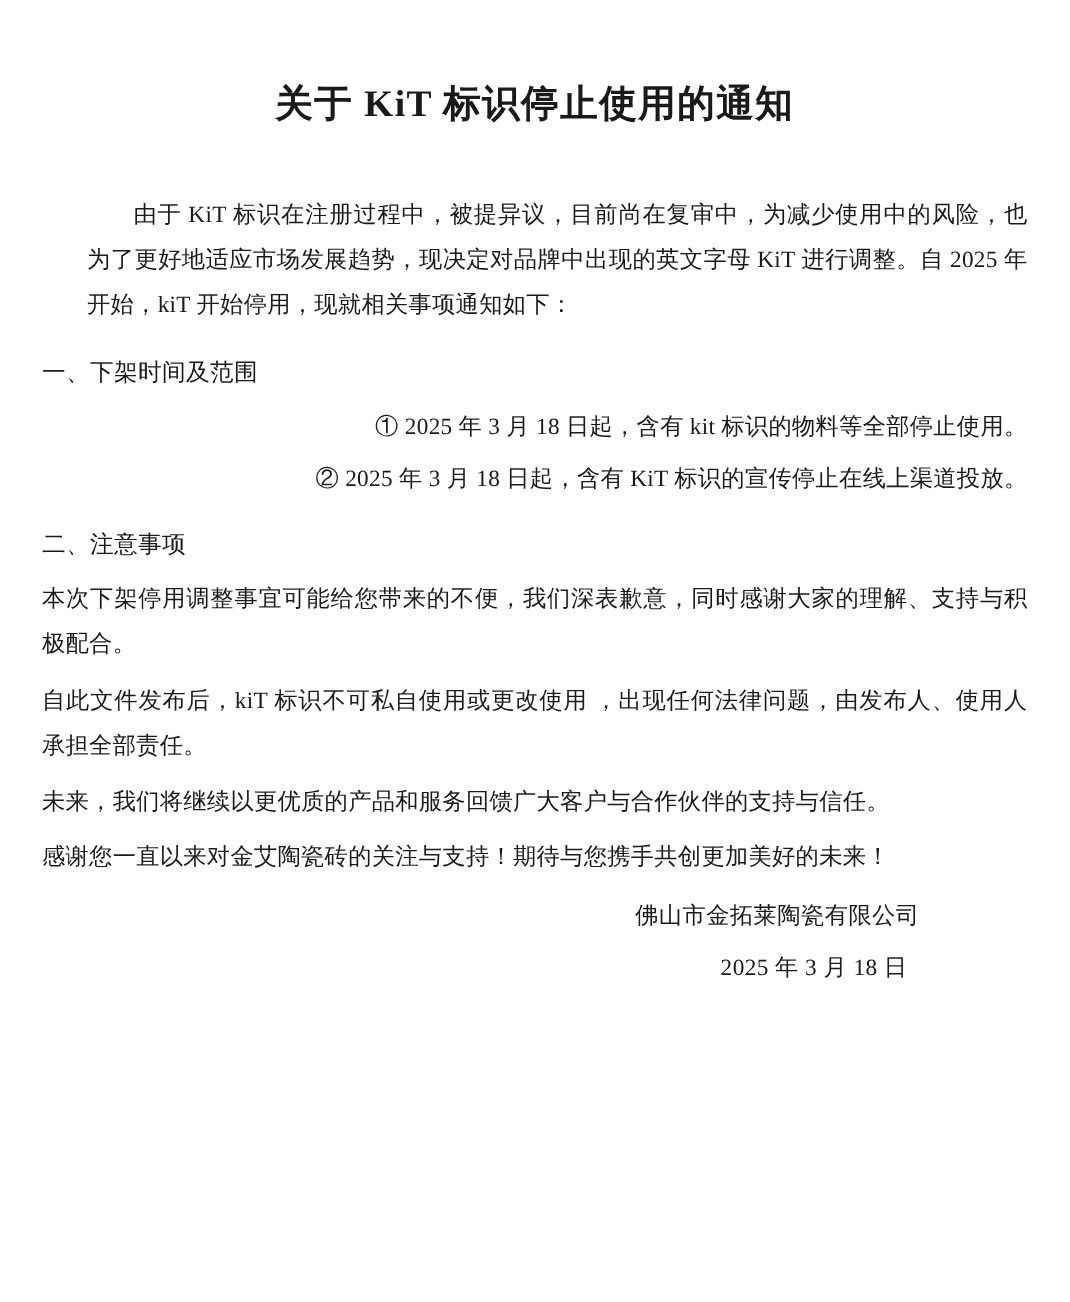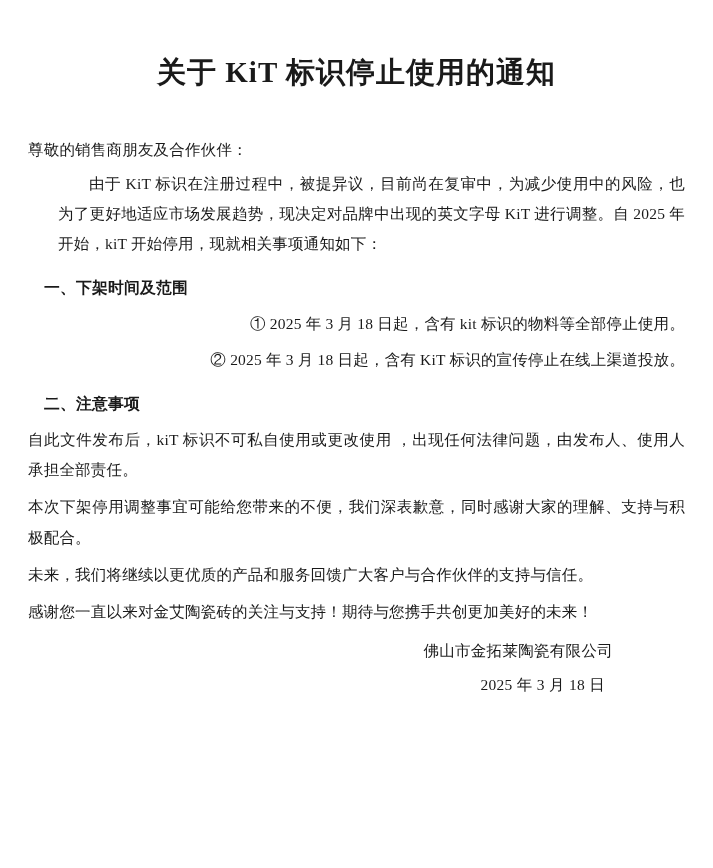--- a/index.html
+++ b/index.html
@@ -17,21 +17,21 @@
   .page {
     position: relative;
     width: 713px;
     height: 868px;
     box-sizing: border-box;
     padding: 34px 28px 0 28px;
     background: #ffffff;
   }
   .doc-title {
     text-align: center;
-    font-size: 29px;
+    font-size: 25px;
     font-weight: 700;
     letter-spacing: 1px;
     margin: 18px 0 0 0;
     line-height: 1.4;
     font-family: "Liberation Serif", "DejaVu Serif", serif;
   }
   .body-block {
     margin-top: 42px;
   }
   p.para {
@@ -43,22 +43,22 @@
   }
   p.salutation {
     margin-bottom: 4px;
   }
   p.indent {
     text-indent: 2em;
     margin-left: 30px;
   }
   h2.section {
     font-size: 15.8px;
-    font-weight: 700;
-    margin: 14px 0 6px 16px;
+    font-weight: 400;
+    margin: 14px 0 6px 0;
     line-height: 1.9;
     letter-spacing: 0.2px;
   }
   .numbered {
     font-size: 15.5px;
     line-height: 1.95;
     margin: 0 0 5px 0;
     letter-spacing: 0.2px;
     text-align: right;
   }
@@ -84,40 +84,39 @@
 </style>
 </head>
 <body>
 
 <div class="page">
 
   <h1 class="doc-title">关于 KiT 标识停止使用的通知</h1>
 
   <div class="body-block">
 
-    <p class="para salutation">尊敬的销售商朋友及合作伙伴：</p>
 
     <p class="para indent">由于 KiT 标识在注册过程中，被提异议，目前尚在复审中，为减少使用中的风险，也为了更好地适应市场发展趋势，现决定对品牌中出现的英文字母 KiT 进行调整。自 2025 年开始，kiT 开始停用，现就相关事项通知如下：</p>
 
     <h2 class="section">一、下架时间及范围</h2>
 
     <div class="numbered">
       <span class="num-circle">①</span>
       <span>2025 年 3 月 18 日起，含有 kit 标识的物料等全部停止使用。</span>
     </div>
 
     <div class="numbered">
       <span class="num-circle">②</span>
       <span>2025 年 3 月 18 日起，含有 KiT 标识的宣传停止在线上渠道投放。</span>
     </div>
 
     <h2 class="section">二、注意事项</h2>
 
+    <p class="para spaced">本次下架停用调整事宜可能给您带来的不便，我们深表歉意，同时感谢大家的理解、支持与积极配合。</p>
     <p class="para">自此文件发布后，kiT 标识不可私自使用或更改使用 ，出现任何法律问题，由发布人、使用人承担全部责任。</p>
-    <p class="para spaced">本次下架停用调整事宜可能给您带来的不便，我们深表歉意，同时感谢大家的理解、支持与积极配合。</p>
     <p class="para spaced">未来，我们将继续以更优质的产品和服务回馈广大客户与合作伙伴的支持与信任。</p>
     <p class="para spaced">感谢您一直以来对金艾陶瓷砖的关注与支持！期待与您携手共创更加美好的未来！</p>
 
     <div class="signature">
       <div class="line">佛山市金拓莱陶瓷有限公司</div>
       <div class="line sig-date">2025 年 3 月 18 日</div>
     </div>
 
   </div>
 </div>

